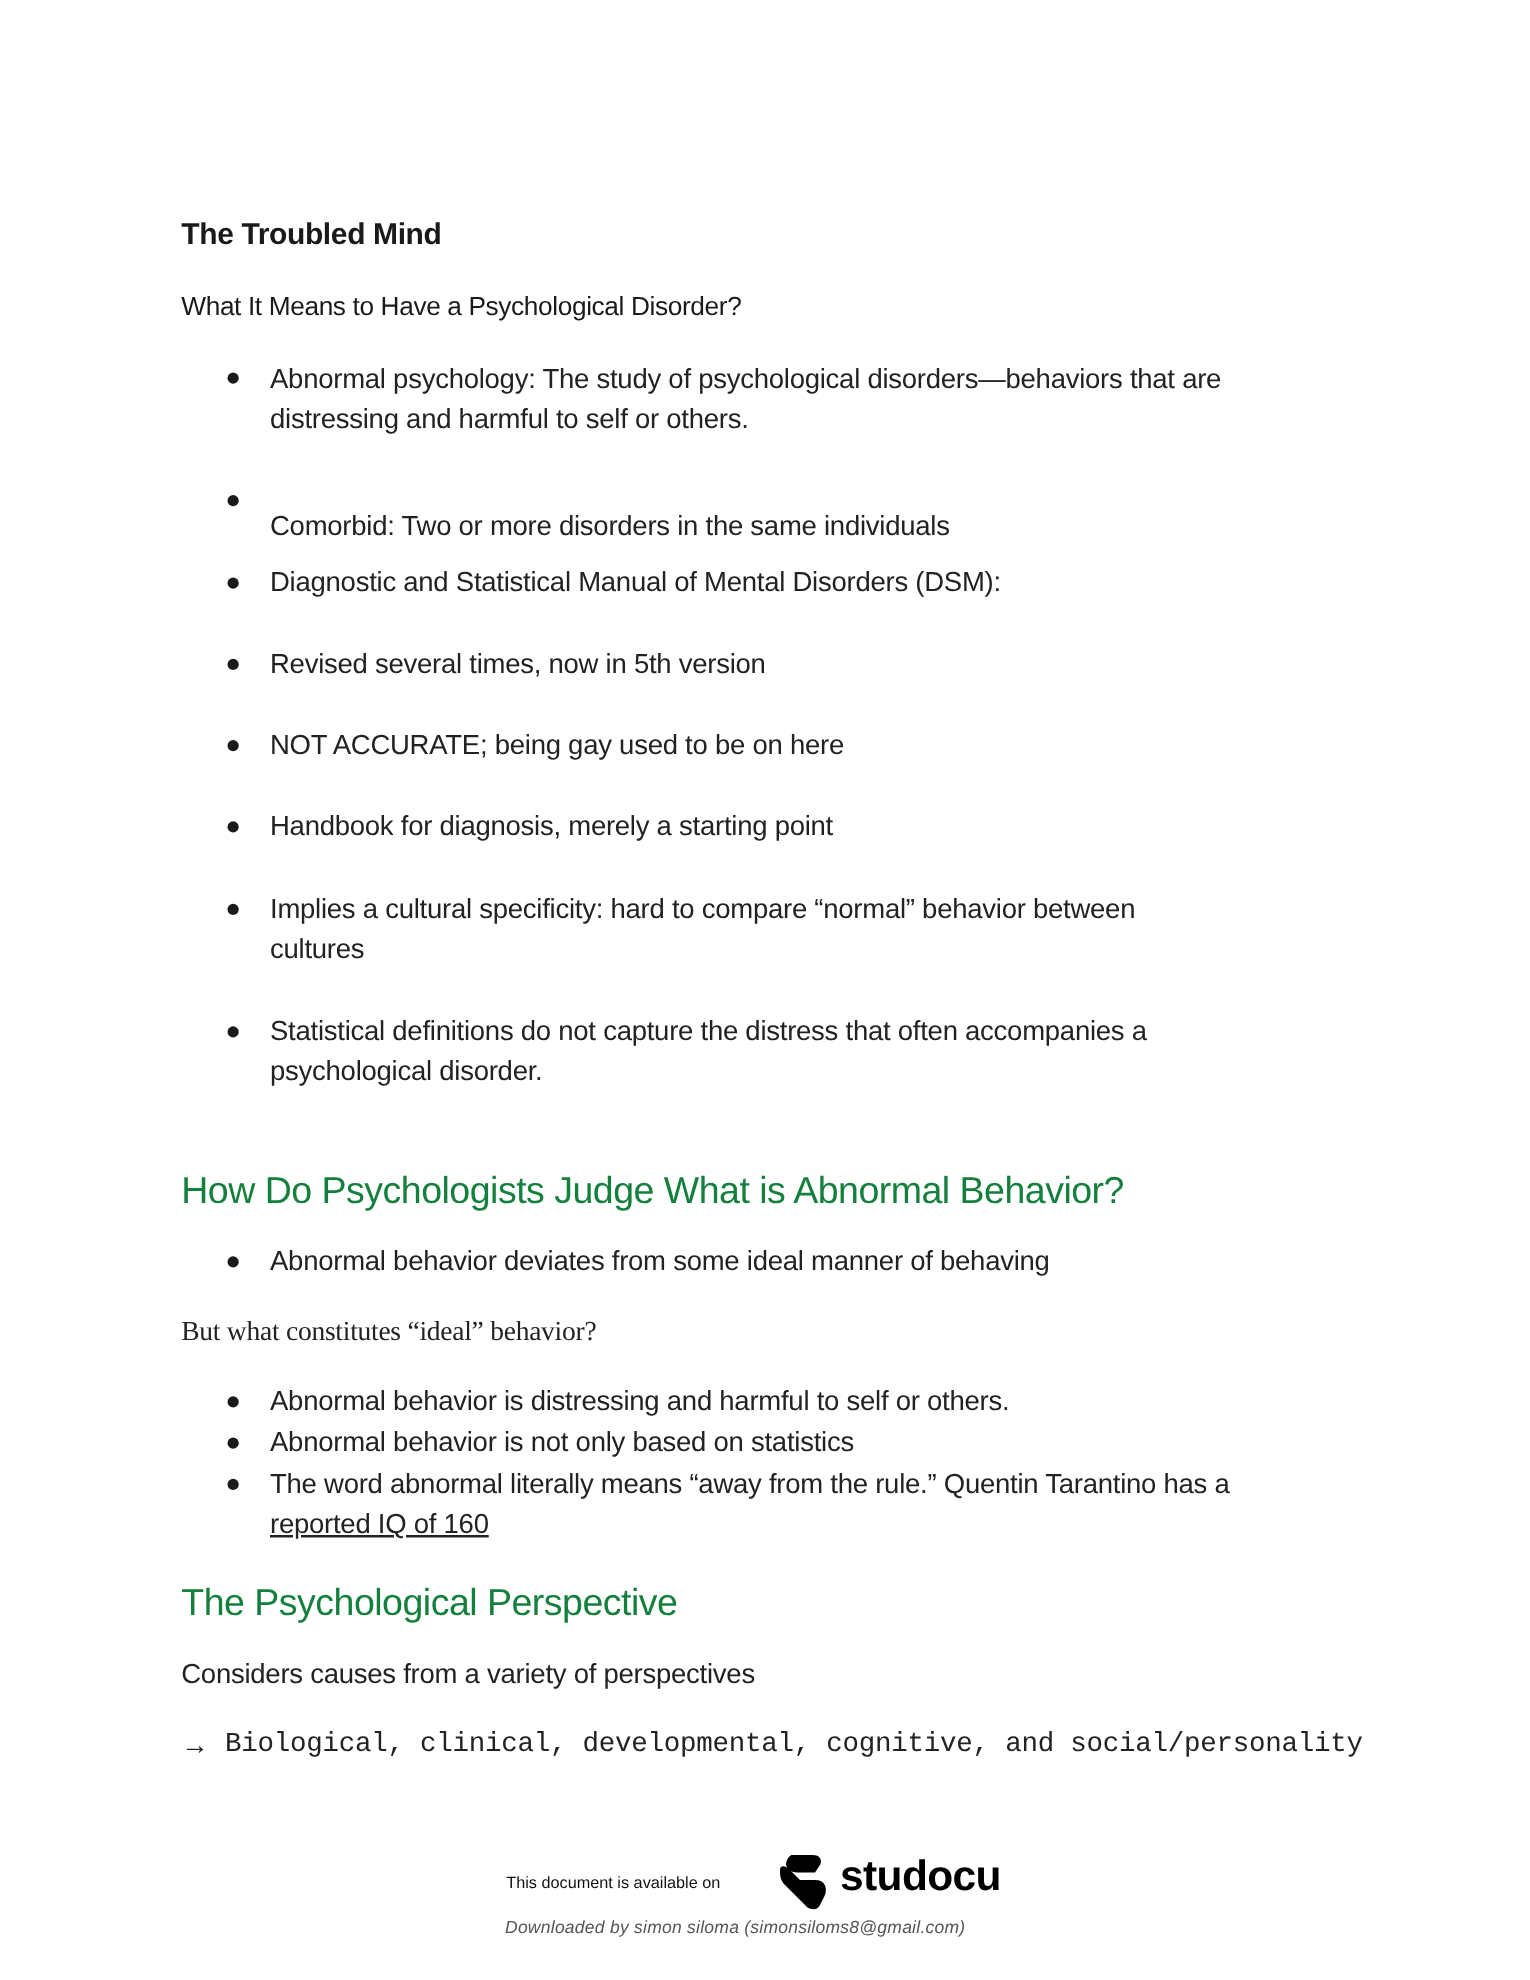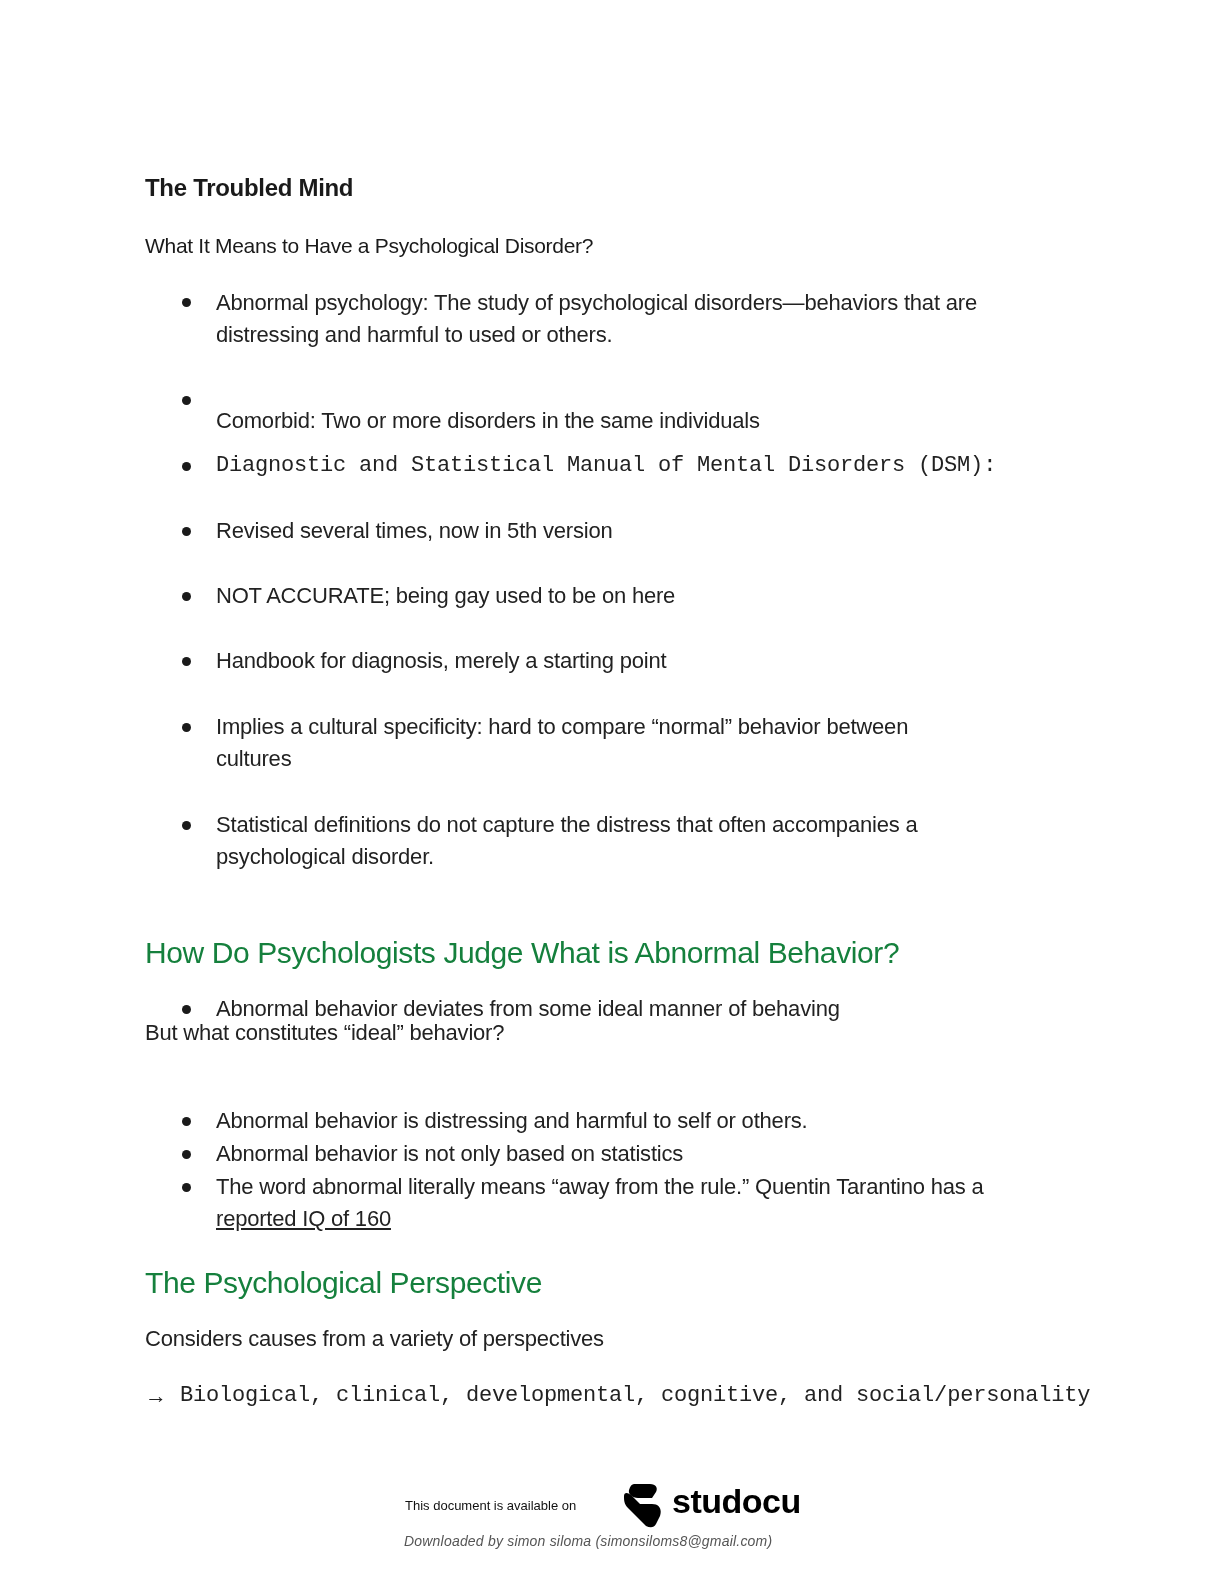--- a/index.html
+++ b/index.html
@@ -26,29 +26,29 @@
 <div class="page">
 
   <div class="abs h1" style="left:145px; top:174px;">The Troubled Mind</div>
 
   <div class="abs h2" style="left:145px; top:234px;">What It Means to Have a Psychological Disorder?</div>
 
   <div>
     <div>
       <span class="bullet" style="left:182px; top:298px;"></span>
       <div class="line" style="left:216px; top:290px;">Abnormal psychology: The study of psychological disorders—behaviors that are</div>
-      <div class="line" style="left:216px; top:322px;">distressing and harmful to used or others.</div>
+      <div class="line" style="left:216px; top:322px;">distressing and harmful to self or others.</div>
     </div>
     <div>
       <span class="bullet" style="left:182px; top:396px;"></span>
       <div class="line" style="left:216px; top:408px;">Comorbid: Two or more disorders in the same individuals</div>
     </div>
     <div>
       <span class="bullet" style="left:182px; top:462px;"></span>
-      <div class="line" style="left:216px; top:453px;font-family:Liberation Mono, monospace;">Diagnostic and Statistical Manual of Mental Disorders (DSM):</div>
+      <div class="line" style="left:216px; top:453px;">Diagnostic and Statistical Manual of Mental Disorders (DSM):</div>
     </div>
     <div>
       <span class="bullet" style="left:182px; top:527px;"></span>
       <div class="line" style="left:216px; top:518px;">Revised several times, now in 5th version</div>
     </div>
     <div>
       <span class="bullet" style="left:182px; top:592px;"></span>
       <div class="line" style="left:216px; top:583px;">NOT ACCURATE; being gay used to be on here</div>
     </div>
     <div>
@@ -67,21 +67,21 @@
     </div>
   </div>
 
   <div class="abs h2b" style="left:145px; top:936px;">How Do Psychologists Judge What is Abnormal Behavior?</div>
 
   <div>
     <span class="bullet" style="left:182px; top:1005px;"></span>
     <div class="line" style="left:216px; top:996px;">Abnormal behavior deviates from some ideal manner of behaving</div>
   </div>
 
-  <div class="line" style="left:145px; top:1020px;">But what constitutes “ideal” behavior?</div>
+  <div class="line" style="left:145px; top:1052px;font-family:Liberation Serif, serif;">But what constitutes “ideal” behavior?</div>
 
   <div>
     <div>
       <span class="bullet" style="left:182px; top:1117px;"></span>
       <div class="line" style="left:216px; top:1108px;">Abnormal behavior is distressing and harmful to self or others.</div>
     </div>
     <div>
       <span class="bullet" style="left:182px; top:1150px;"></span>
       <div class="line" style="left:216px; top:1141px;">Abnormal behavior is not only based on statistics</div>
     </div>

